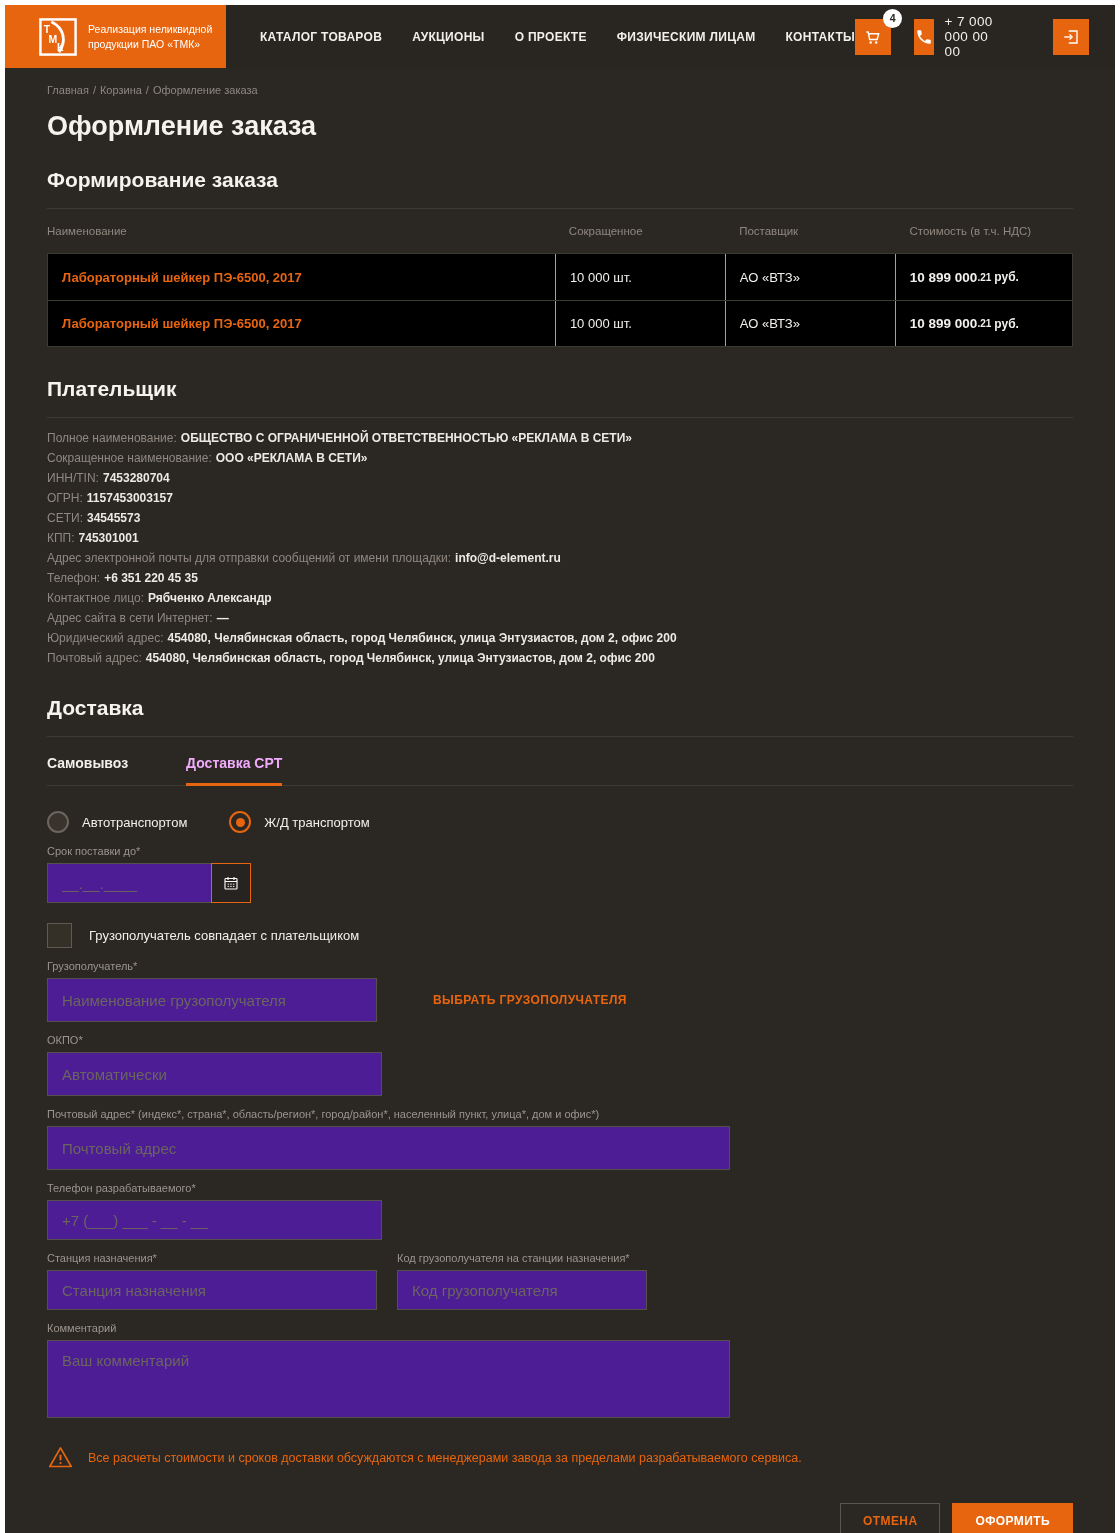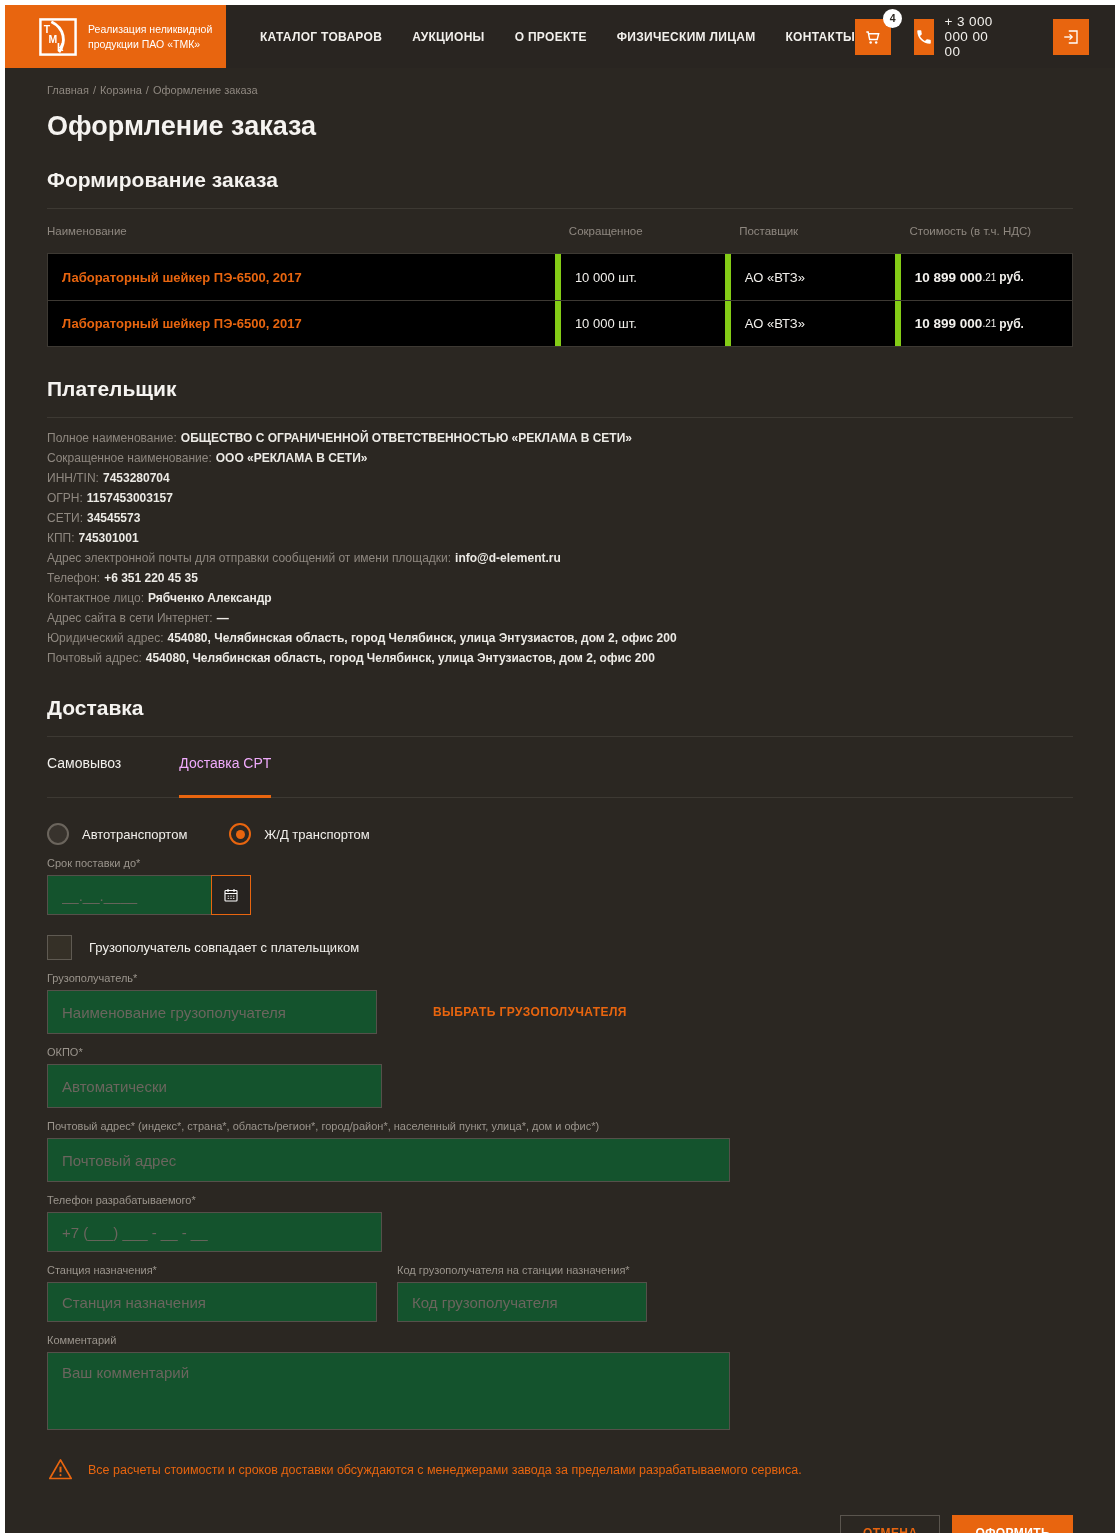--- a/index.html
+++ b/index.html
@@ -38,48 +38,48 @@
   .divider { border:none; border-top:1px solid #3d3933; margin:16px 0 0; }
 
   
   .t-head { display:grid; grid-template-columns:49.5% 16.6% 16.6% auto; height:44px; align-items:center; color:#8f8880; font-size:11.5px; }
   .t-head > div { padding-left:14px; }
   .t-head > div:first-child { padding-left:0; }
   .t-body { border:1px solid #3d3933; }
   .t-row { display:grid; grid-template-columns:49.5% 16.6% 16.6% auto; height:46px; background:#000000; font-size:13px; }
   .t-row + .t-row { border-top:1px solid #3d3933; }
   .t-row > div { padding-left:14px; display:flex; align-items:center; }
-  .t-row > div + div { border-left:6px solid #84cc16;text-align:center; }
+  .t-row > div + div { border-left:1px solid #84cc16;text-align:center; }
   .product-link { color:#e8650f; text-decoration:none; font-weight:bold; font-size:13px; }
   .price-main { font-weight:bold; font-size:13.5px; }
-  .price-frac { font-size:10px; font-weight:normal; }
+  .price-frac { font-size:10px; font-weight:bold; }
   .price-cur { font-size:12px; font-weight:bold; margin-left:3px; }
 
   
   .payer-list { margin-top:10px; }
   .payer-row { font-size:12px; line-height:20px; }
   .p-label { color:#8f8880; }
   .p-value { color:#eceae5; font-weight:bold; margin-left:4px; }
 
   
   .tabs { display:flex; gap:58px; margin-top:10px; border-bottom:1px solid #3d3933; }
-  .tab { font-size:14px; font-weight:normal; padding:8px 0 24px; cursor:pointer; color:#f2f0ec; border-bottom:3px solid transparent; margin-bottom:-1px; }
+  .tab { font-size:14px; font-weight:bold; padding:8px 0 12px; cursor:pointer; color:#f2f0ec; border-bottom:3px solid transparent; margin-bottom:-1px; }
   .tab.active { color:#f0abfc; border-bottom-color:#e8650f; }
 
   .radio-row { display:flex; align-items:center; gap:42px; margin-top:25px; }
   .radio-item { display:flex; align-items:center; gap:13px; cursor:pointer; }
   .radio { width:22px; height:22px; border-radius:50%; border:2px solid #6b655d; background:#38332d; flex:none; display:flex; align-items:center; justify-content:center; }
   .radio.checked { border-color:#e8650f; background:transparent; }
   .radio.checked::after { content:""; width:9px; height:9px; border-radius:50%; background:#e8650f; }
   .radio-label { font-size:13px; }
 
   .field { margin-top:12px; }
   .field-label { font-size:11px; color:#9b958d; margin-bottom:6px; }
   .text-input, .text-area {
-    background:#14532d; border:1px solid #55504a; color:#cfcbc5;
+    background:#4c1d95; border:1px solid #55504a; color:#cfcbc5;
     font-size:15px; font-family:"Liberation Sans", sans-serif;
     height:40px; padding:16px 14px; outline:none;
   }
   .text-input::placeholder, .text-area::placeholder { color:#6b655e; }
   .date-group { display:flex; }
   .date-input { width:165px; }
   .cal-btn { width:40px; height:40px; margin-left:-1px; background:#272320; border:1px solid #e8650f; display:flex; align-items:center; justify-content:center; cursor:pointer; padding:0; }
 
   .checkbox-row { display:flex; align-items:center; margin-top:20px; cursor:pointer; }
   .checkbox { width:25px; height:25px; border:1px solid #5f5a52; background:#353027; flex:none; }
@@ -142,21 +142,21 @@
             <circle cx="15.8" cy="18.6" r="1.5" fill="#ffffff"></circle>
           </svg>
           <span class="badge">4</span>
         </button>
       </div>
       <button class="icon-btn">
         <svg viewBox="0 0 24 24" width="18" height="18">
           <path fill="#ffffff" d="M6.62 10.79c1.44 2.83 3.76 5.14 6.59 6.59l2.2-2.21c.27-.27.67-.36 1.02-.24 1.12.37 2.33.57 3.57.57.55 0 1 .45 1 1V20c0 .55-.45 1-1 1-9.39 0-17-7.61-17-17 0-.55.45-1 1-1h3.5c.55 0 1 .45 1 1 0 1.25.2 2.45.57 3.57.11.35.03.74-.25 1.02l-2.2 2.2z"></path>
         </svg>
       </button>
-      <span class="phone-number">+ 3 000 000 00 00</span>
+      <span class="phone-number">+ 7 000 000 00 00</span>
       <div class="exit-wrap">
         <button class="icon-btn">
           <svg viewBox="0 0 24 24" width="18" height="18" fill="none" stroke="#ffffff" stroke-width="1.8">
             <path d="M9 4h11v16H9"></path>
             <path d="M3 12h10"></path>
             <path d="M10 8.5 13.5 12 10 15.5"></path>
           </svg>
         </button>
       </div>
     </div>

